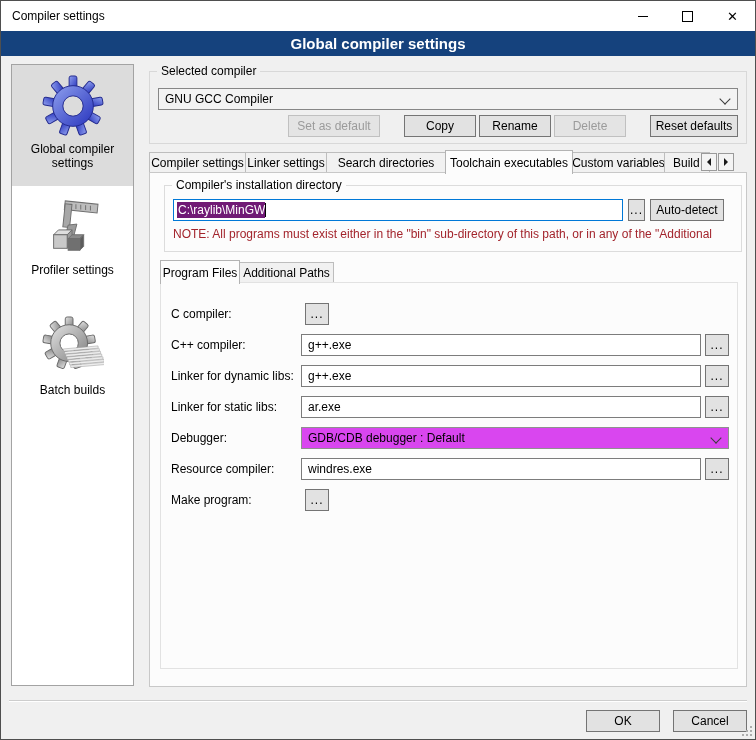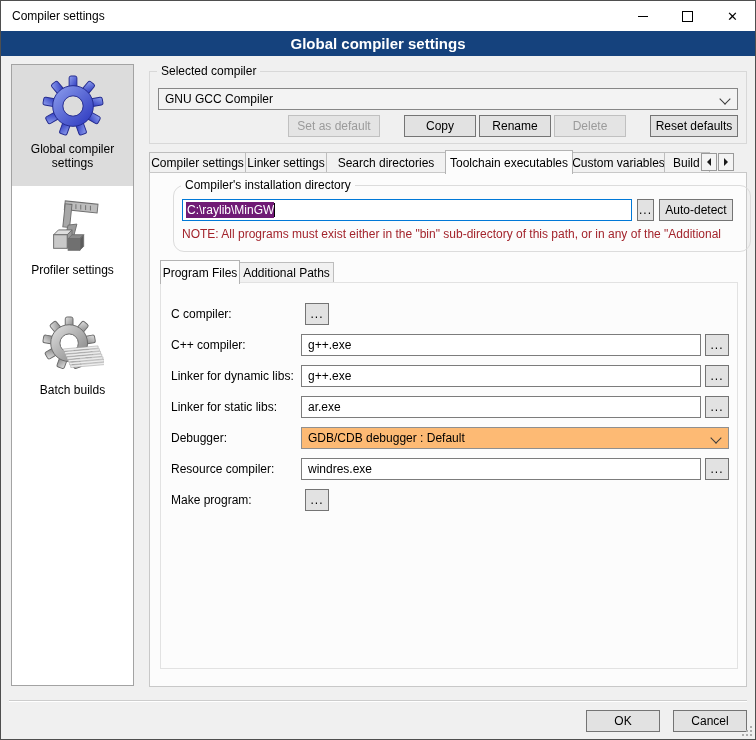--- a/index.html
+++ b/index.html
@@ -25,21 +25,21 @@
   .si-2{height:120px;}
   .si-3{height:108px;}
   .side-label{margin-top:5px;line-height:14px;padding:0 4px;}
   .side-icon{width:62px;height:62px;display:block;}
 
   
   .group{position:absolute;border:1px solid #d8d8d8;box-sizing:border-box;}
   .glabel{position:absolute;top:-8px;left:7px;padding:0 4px;line-height:15px;}
   .group1{left:148px;top:70px;width:598px;height:73px;}
   .group1 .glabel{background:#f0f0f0;}
-  .group2{left:23px;top:12px;width:578px;height:67px;border-color:#dcdcdc;border-radius:11px;}
+  .group2{left:14px;top:12px;width:578px;height:67px;border-color:#dcdcdc;}
   .group2 .glabel{background:#fcfcfc;}
 
   
   .combo{position:relative;background:#f3f3f3;border:1px solid #868686;height:22px;display:flex;align-items:center;padding:0 24px 0 6px;box-sizing:border-box;}
   .chev{position:absolute;right:8px;top:6px;width:7px;height:7px;border-right:1px solid #3c3c3c;border-bottom:1px solid #3c3c3c;transform:rotate(45deg);}
   .combo-main{position:absolute;left:8px;right:8px;top:16px;}
 
   
   .btn{background:#e2e2e2;border:1px solid #747474;height:22px;font-size:12px;font-family:"Liberation Sans",sans-serif;display:flex;align-items:center;justify-content:center;box-sizing:border-box;padding:0;color:#000;}
   .btn.disabled{color:#9b9b9b;border-color:#c0c0c0;background:#e4e4e4;}
@@ -78,21 +78,21 @@
   .stab{height:20px;background:#f1f1f1;border:1px solid #bdbdbd;border-bottom:none;display:flex;align-items:center;justify-content:center;box-sizing:border-box;margin-right:-1px;overflow:hidden;white-space:nowrap;}
   .stab.active{height:24px;margin-bottom:-2px;background:#fcfcfc;border-color:#b3b3b3;z-index:4;}
   .st0{width:80px;}.st1{width:95px;}
 
   
   .fields{position:absolute;left:10px;top:109px;width:578px;height:387px;border:1px solid #e2e2e2;background:#fcfcfc;box-sizing:border-box;padding:20px 8px;display:flex;flex-direction:column;gap:9px;}
   .frow{display:flex;align-items:center;height:22px;flex:none;}
   .flabel{width:130px;flex:none;padding-left:2px;}
   .textbox{flex:1;height:22px;border:1px solid #7c7c7c;background:#fff;display:flex;align-items:center;padding:0 6px;box-sizing:border-box;overflow:hidden;white-space:nowrap;}
   .fdots{width:24px;height:22px;margin-left:4px;flex:none;letter-spacing:1px;}
-  .field-combo{flex:1;background:#fdba74;border-color:#8f8f8f;}
+  .field-combo{flex:1;background:#d946ef;border-color:#8f8f8f;}
 
   
   .sep{position:absolute;left:8px;right:8px;top:699px;height:1px;background:#cdcdcd;border-bottom:1px solid #ffffff;}
   .ok-btn{position:absolute;left:585px;top:709px;width:74px;height:22px;}
   .cancel-btn{position:absolute;left:672px;top:709px;width:74px;height:22px;}
   .grip{position:absolute;right:3px;bottom:3px;width:2px;height:2px;background:#adadad;box-shadow:0 -4px #adadad,0 -8px #adadad,-4px 0 #adadad,-4px -4px #adadad,-8px 0 #adadad;}
 </style>
 </head>
 <body>
 

